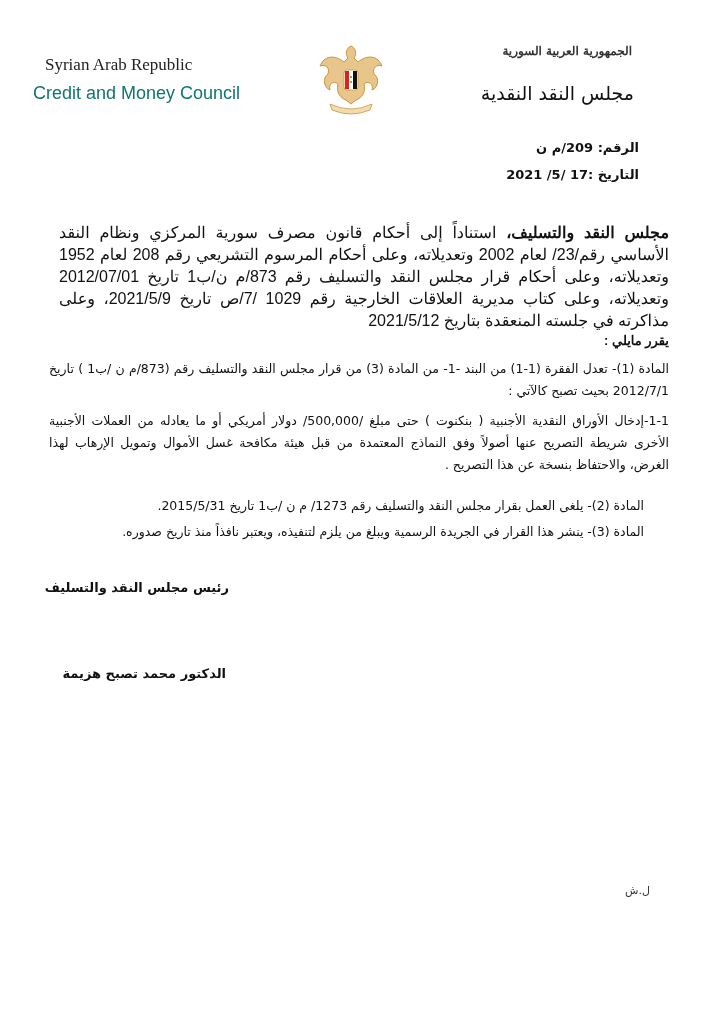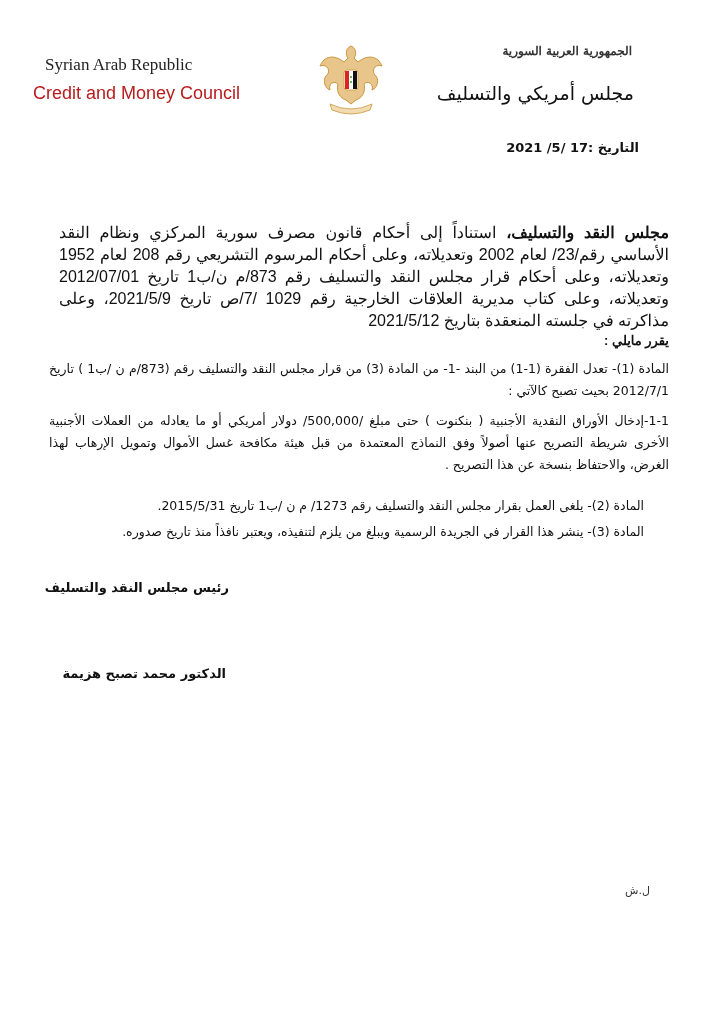--- a/index.html
+++ b/index.html
@@ -1,18 +1,18 @@
 <!DOCTYPE html>
 <html><head>
   <meta charset="utf-8">
   <style>
     html, body { margin: 0; padding: 0; background: #ffffff; }
     body { width: 714px; height: 1024px; position: relative; overflow: hidden; color: #111; }
     .en1 { position: absolute; left: 45px; top: 55px; font-family: "Liberation Serif", serif; font-size: 17px; color: #222; text-align: center; }
-    .en2 { position: absolute; left: 33px; top: 83px; font-family: "Liberation Sans", sans-serif; font-size: 18px; color: #b91c1c; }
+    .en2 { position: absolute; left: 33px; top: 83px; font-family: "Liberation Sans", sans-serif; font-size: 18px; color: #0f766e; }
     .emblem { position: absolute; left: 316px; top: 40px; width: 70px; height: 80px; }
     .ar-hdr1 { position: absolute; right: 82px; top: 44px; direction: rtl; font-family: "DejaVu Serif", serif; font-size: 12px; color: #333; font-weight: bold; letter-spacing: -1px; }
     .ar-hdr2 { position: absolute; right: 80px; top: 82px; direction: rtl; font-family: "DejaVu Sans", sans-serif; font-size: 19px; color: #111; }
     .ref { position: absolute; right: 75px; top: 140px; direction: rtl; font-family: "DejaVu Sans", sans-serif; font-size: 13px; font-weight: bold; }
     .ref div { height: 27px; }
     .body { position: absolute; right: 45px; width: 610px; direction: rtl; text-align: justify; font-family: Liberation Sans, sans-serif; font-size: 16px; line-height: 22px; }
     .p1 { top: 222px; }
     .decides { position: absolute; right: 45px; top: 333px; direction: rtl; font-family: Liberation Sans, sans-serif; font-size: 13px; font-weight: bold; }
     .art { position: absolute; direction: rtl; font-family: "DejaVu Sans", sans-serif; font-size: 12.5px; line-height: 22px; text-align: justify; }
     .a1 { right: 45px; width: 620px; top: 358px; }
@@ -37,23 +37,24 @@
     <rect x="29" y="31" width="4" height="18" fill="#d22"></rect>
     <rect x="33" y="31" width="4" height="18" fill="#fff"></rect>
     <rect x="37" y="31" width="4" height="18" fill="#111"></rect>
     <circle cx="35" cy="37" r="1" fill="#2a2"></circle>
     <circle cx="35" cy="42" r="1" fill="#2a2"></circle>
     <path d="M14 64 Q35 74 56 64 L54 70 Q35 78 16 70 Z" fill="#f0dcb0" stroke="#c9973f" stroke-width="0.8"></path>
   </svg>
 </div>
 
 <div class="ar-hdr1">الجمهورية العربية السورية</div>
-<div class="ar-hdr2">مجلس أمريكي والتسليف</div>
+<div class="ar-hdr2">مجلس النقد النقدية</div>
 
 <div class="ref">
+  <div>الرقم: 209/م ن</div>
   <div>التاريخ :17 /5/ 2021</div>
 </div>
 
 <div class="body p1">
   <span class="bold">مجلس النقد والتسليف،</span><span> استناداً إلى أحكام قانون مصرف سورية المركزي ونظام النقد الأساسي رقم/23/ لعام 2002 وتعديلاته، وعلى أحكام المرسوم التشريعي رقم 208 لعام 1952 وتعديلاته، وعلى أحكام قرار مجلس النقد والتسليف رقم 873/م ن/ب1 تاريخ 2012/07/01 وتعديلاته، وعلى كتاب مديرية العلاقات الخارجية رقم 1029 /7/ص تاريخ 2021/5/9، وعلى مذاكرته في جلسته المنعقدة بتاريخ 2021/5/12</span>
 </div>
 
 <div class="decides">يقرر مايلي :</div>
 
 <div class="art a1">المادة (1)- تعدل الفقرة (1-1) من البند -1- من المادة (3) من قرار مجلس النقد والتسليف رقم (873/م ن /ب1 ) تاريخ 2012/7/1 بحيث تصبح كالآتي :</div>

